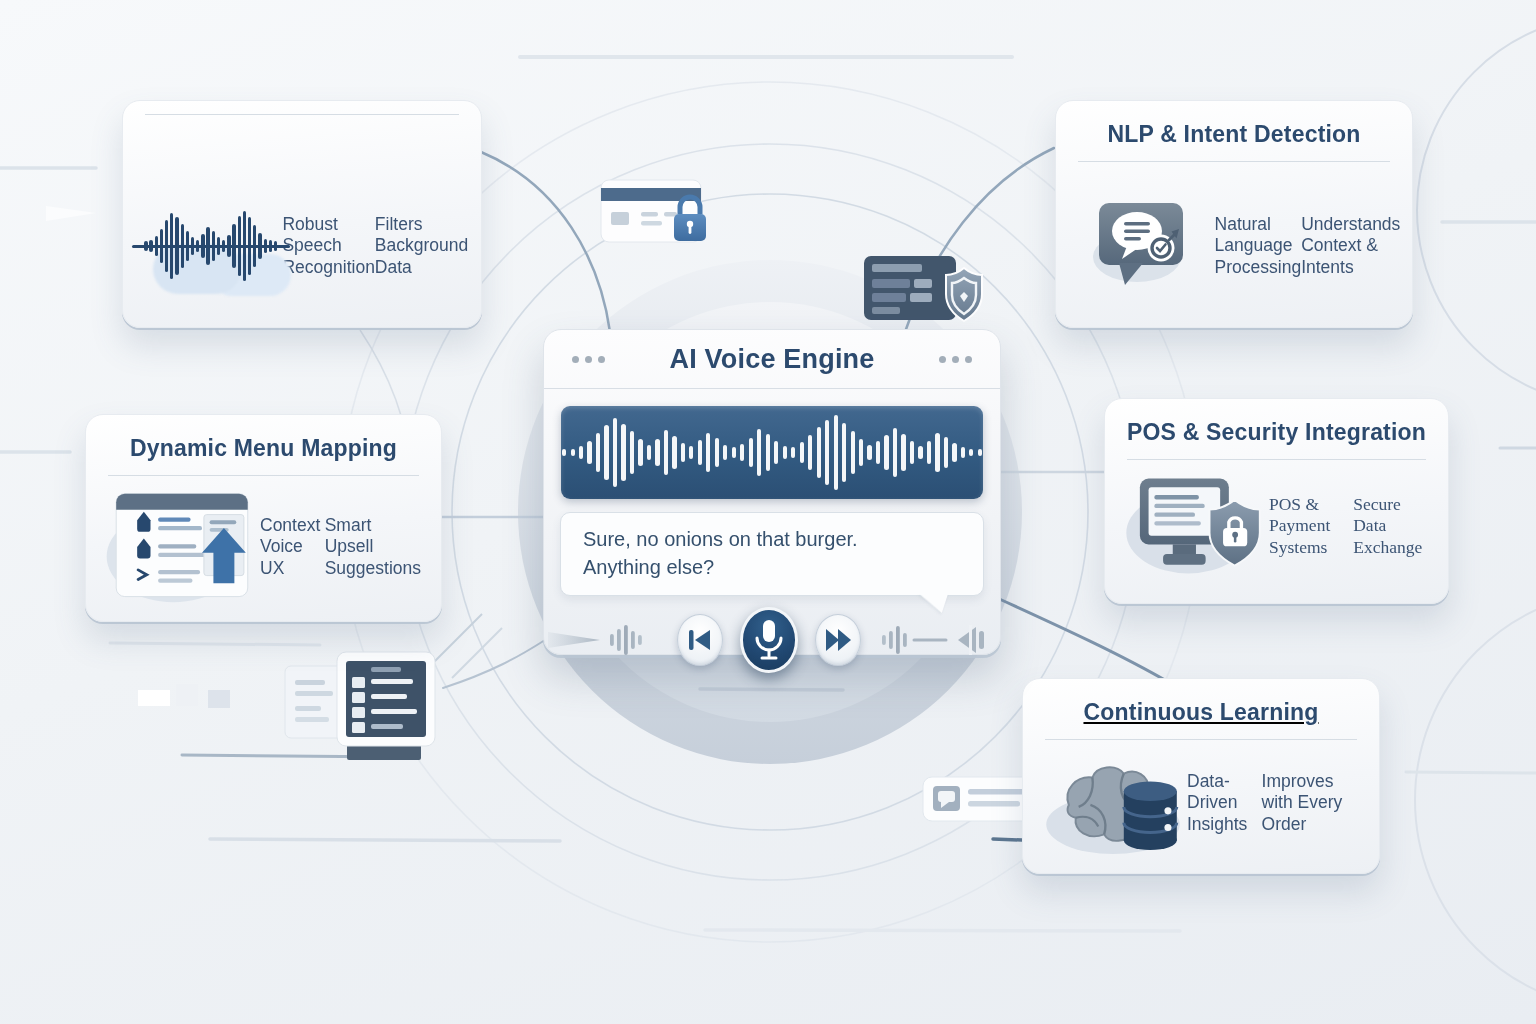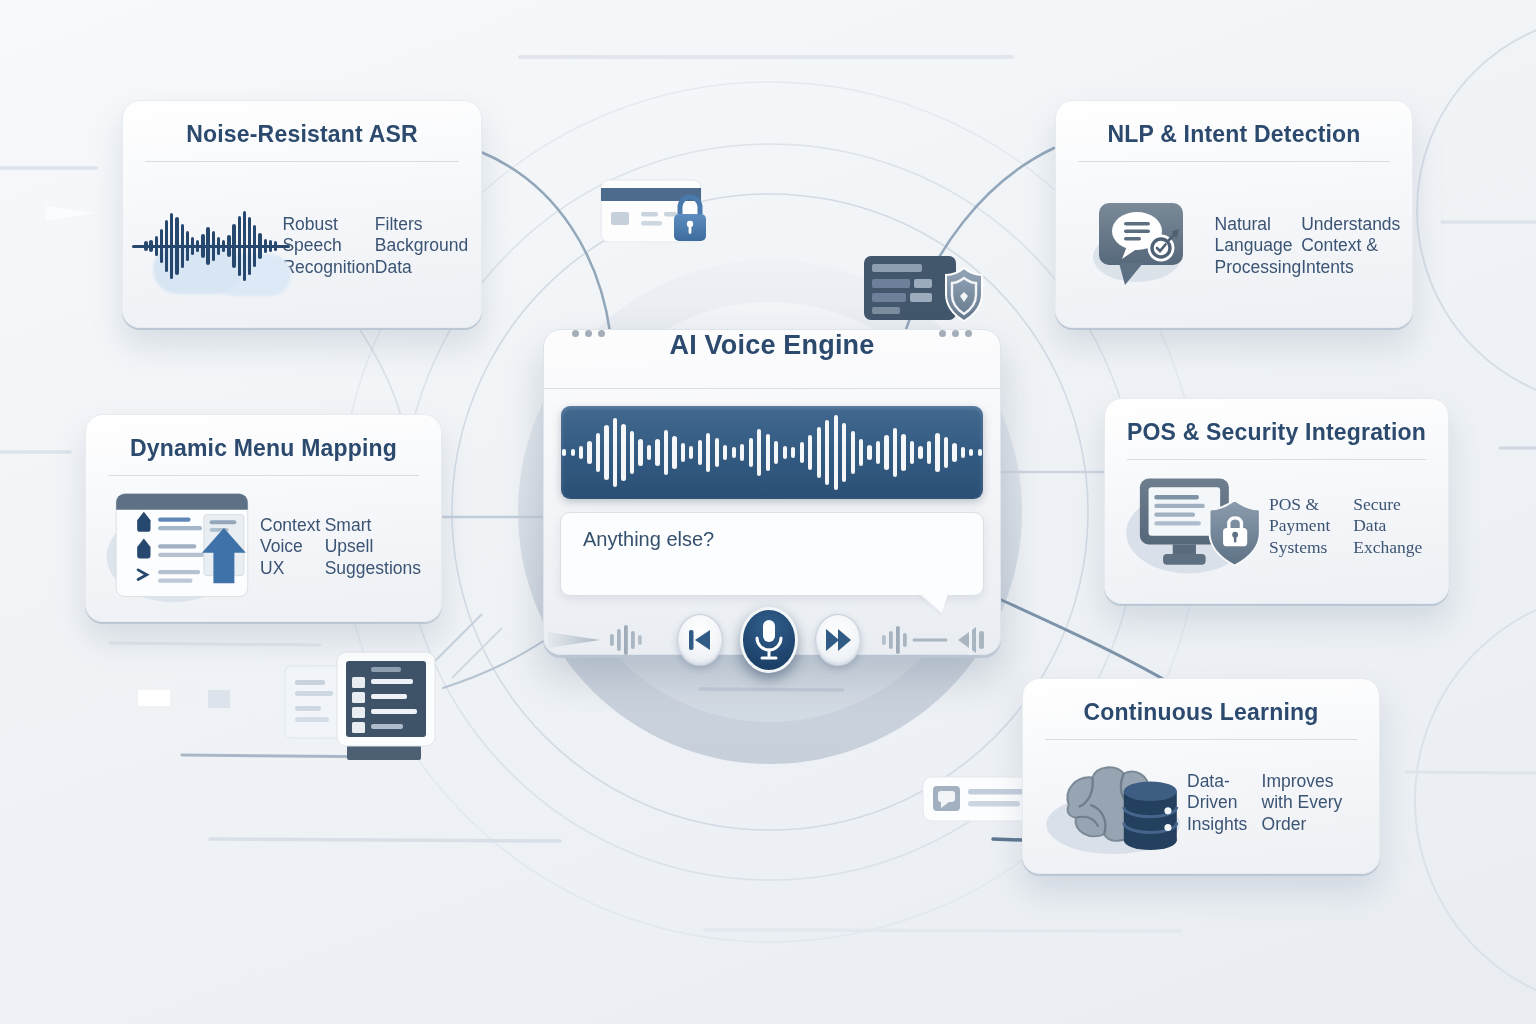--- a/index.html
+++ b/index.html
@@ -25,21 +25,21 @@
   .asr-cloud{position:absolute;left:14px;bottom:-2px;width:88px;height:50px;background:#d8e5f3;
     border-radius:40px;box-shadow:54px 6px 0 -4px #dde9f6;filter:blur(1px);}
   .asr-wave{width:134px;height:92px;position:relative;display:flex;align-items:center;justify-content:center;gap:1.9px;}
   .asr-wave i{width:3.3px;background:#27486e;border-radius:2px;flex:none;}
   .asr-line{position:absolute;left:-12px;right:-12px;top:50%;height:3px;margin-top:-1.5px;background:#27486e;border-radius:2px;}
   
   .window{position:absolute;left:543px;top:329px;width:456px;height:324px;z-index:4;border-radius:18px;
     background:linear-gradient(178deg,#fdfdfe 0%,#f1f3f6 60%,#e9edf2 100%);
     border:1px solid #dfe4ea;
     box-shadow:0 3px 0 rgba(185,197,211,.9),0 22px 40px rgba(60,80,110,.22);}
-  .win-head{height:58px;display:flex;padding:0 28px;}
+  .win-head{height:58px;display:flex;align-items:center;padding:0 28px;}
   .dots{display:flex;gap:6px;}
   .dots span{width:7px;height:7px;border-radius:50%;background:#a3aeb9;}
   .win-title{flex:1;text-align:center;font-size:27px;font-weight:700;color:#2c4a6e;letter-spacing:.2px;}
   .win-rule{position:absolute;left:0;right:0;top:58px;height:1px;background:#d8dee5;}
   .wave-panel{position:absolute;left:17px;right:17px;top:76px;height:93px;border-radius:9px;overflow:hidden;
     background:linear-gradient(180deg,#42688f 0%,#325a81 55%,#2b4f74 100%);
     box-shadow:inset 0 2px 5px rgba(255,255,255,.18),0 3px 8px rgba(40,60,90,.28);
     display:flex;align-items:center;justify-content:center;gap:4.3px;}
   .wave-panel i{width:4.2px;background:#ffffff;border-radius:3px;flex:none;opacity:.95;}
   .bubble{position:absolute;left:16px;right:16px;top:182px;height:84px;box-sizing:border-box;
@@ -187,21 +187,20 @@
       <rect x="1" y="1" width="118" height="44" rx="9" fill="#fcfdfe" stroke="#e2e8ee"></rect>
       <rect x="11" y="10" width="27" height="25" rx="4" fill="#a2b0bf"></rect>
       <rect x="16" y="15" width="17" height="11" rx="3" fill="#f2f5f8"></rect>
       <polygon points="19,26 27,26 19,32" fill="#f2f5f8"></polygon>
       <rect x="46" y="13" width="60" height="5.5" rx="2.5" fill="#c3cedb"></rect>
       <rect x="46" y="25" width="52" height="5.5" rx="2.5" fill="#ccd6e0"></rect>
     </svg>
   </div>
 
   <div class="card" style="left:122px;top:100px;width:358px;height:226px;">
-    <div class="card-title">Noise-Resistant ASR</div>
     <div class="card-rule"></div>
     <div class="card-body">
       <div class="card-icon">
         <div class="asr-cloud"></div>
         <div class="asr-wave">
             <span class="asr-line"></span>
             <i style="height: 10%;"></i>
             <i style="height: 14%;"></i>
             <i style="height: 22%;"></i>
             <i style="height: 36%;"></i>
@@ -337,21 +336,21 @@
         </svg>
       </div>
       <div class="card-texts">
         <div class="card-item">POS &amp; Payment Systems</div>
         <div class="item-rule"></div>
         <div class="card-item">Secure Data Exchange</div>
       </div>
     </div>
   </div>
 
-  <div class="card" style="left:1022px;top:678px;width:356px;height:194px;">
+  <div class="card" style="left:1022px;top:678px;width:356px;height:194px;text-decoration:underline;">
     <div class="card-title">Continuous Learning</div>
     <div class="card-rule"></div>
     <div class="card-body" style="top:64px;">
       <div class="card-icon narrow">
         <svg width="148" height="106" viewBox="0 0 150 108">
           <ellipse cx="75" cy="76" rx="68" ry="30" fill="#d9e0e9"></ellipse>
           <path d="M30,56 C24,40 38,26 54,28 C58,16 78,14 86,24 C98,18 112,26 111,40 C121,44 123,57 115,64 C117,76 107,86 95,84 C89,94 72,96 66,86 C50,92 35,83 37,69 C29,67 27,62 30,56 Z" fill="#97a4b1" stroke="#7b8997" stroke-width="2"></path>
           <path d="M54,28 C56,42 50,54 40,58" stroke="#6f7e8c" stroke-width="2.4" fill="none"></path>
           <path d="M86,24 C80,38 83,52 95,56" stroke="#6f7e8c" stroke-width="2.4" fill="none"></path>
           <path d="M66,86 C70,72 64,60 52,56" stroke="#6f7e8c" stroke-width="2.4" fill="none"></path>
@@ -437,20 +436,21 @@
         <i style="height: 25%;"></i>
         <i style="height: 42%;"></i>
         <i style="height: 34%;"></i>
         <i style="height: 20%;"></i>
         <i style="height: 11%;"></i>
         <i style="height: 7%;"></i>
         <i style="height: 7%;"></i>
       </div>
 
     <div class="bubble">
+      <div>Sure, no onions on that burger.</div>
       <div>Anything else?</div>
     </div>
 
     <div class="controls">
       <span class="ctrl-decor">
         <svg width="116" height="40" viewBox="0 0 116 40">
           <defs>
               <linearGradient id="fadeg" x1="0" y1="0" x2="1" y2="0">
             <stop offset="0" stop-color="#b7c2cd" stop-opacity="0.15"></stop>
                 <stop offset="1" stop-color="#aab6c2"></stop>

